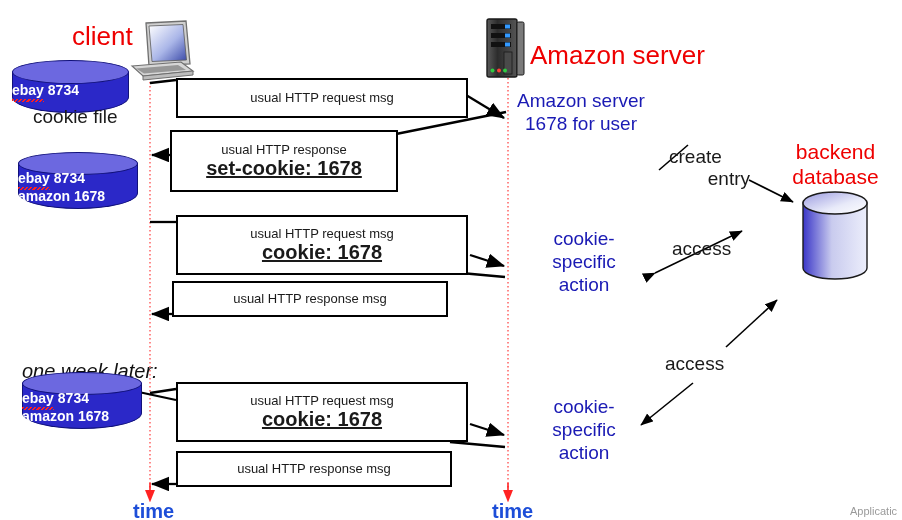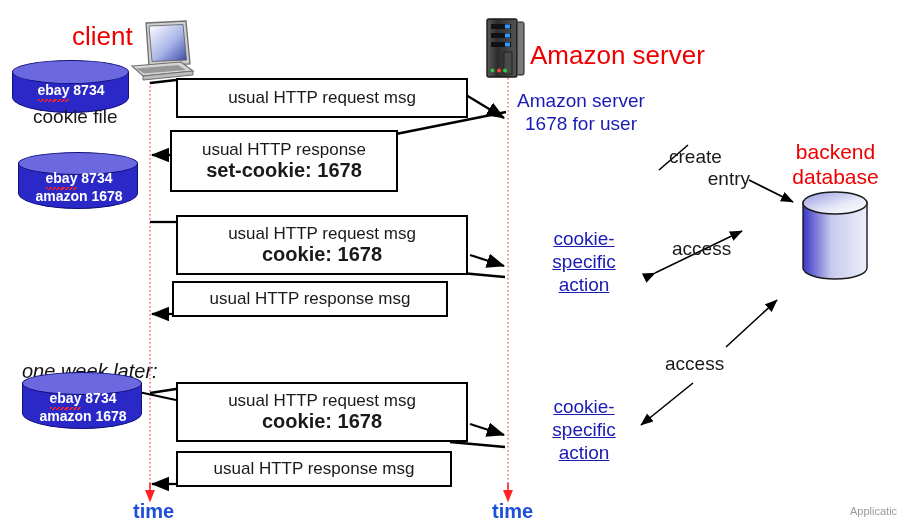--- a/index.html
+++ b/index.html
@@ -36,21 +36,20 @@
     color: #1a1ab4;
     font-size: 19px;
     line-height: 1.2;
     text-align: center;
   }
   .lbl-blue-left {
     color: #1a1ab4;
     font-size: 19px;
     line-height: 1.2;
     text-align: center;
-    text-decoration: underline;
   }
   .lbl-black {
     color: #1a1a1a;
     font-size: 19px;
     line-height: 1.15;
     white-space: nowrap;
   }
   .lbl-italic {
     color: #111111;
     font-size: 20px;
@@ -74,22 +73,22 @@
     box-sizing: border-box;
     border: 2px solid #000000;
     background: #ffffff;
     display: flex;
     flex-direction: column;
     align-items: center;
     justify-content: center;
     text-align: center;
     color: #1a1a1a;
   }
-  .msg-line { font-size: 17px; line-height: 1.12; white-space: nowrap; }
-  .msg-line.bold { font-weight: bold; font-size: 20px; }
+  .msg-line { font-size: 13px; line-height: 1.12; white-space: nowrap; }
+  .msg-line.bold { font-weight: bold; font-size: 20px; text-decoration: underline; }
 
   
   .cyl {
     position: absolute;
   }
   .cyl-body {
     position: absolute;
     left: 0;
     background: #2b28c8;
     border: 1.5px solid #11117a;
@@ -101,21 +100,20 @@
     left: 0;
     top: 0;
     background: #6c68e0;
     border: 1.5px solid #11117a;
     border-radius: 50%;
   }
   .cyl-text {
     position: absolute;
     left: 0;
     width: 100%;
-    text-align: center;
     color: #ffffff;
     font-size: 14px;
     font-weight: bold;
     line-height: 1.25;
     z-index: 4;
     white-space: nowrap;
   }
   .spell {
     position: relative;
     display: inline-block;

